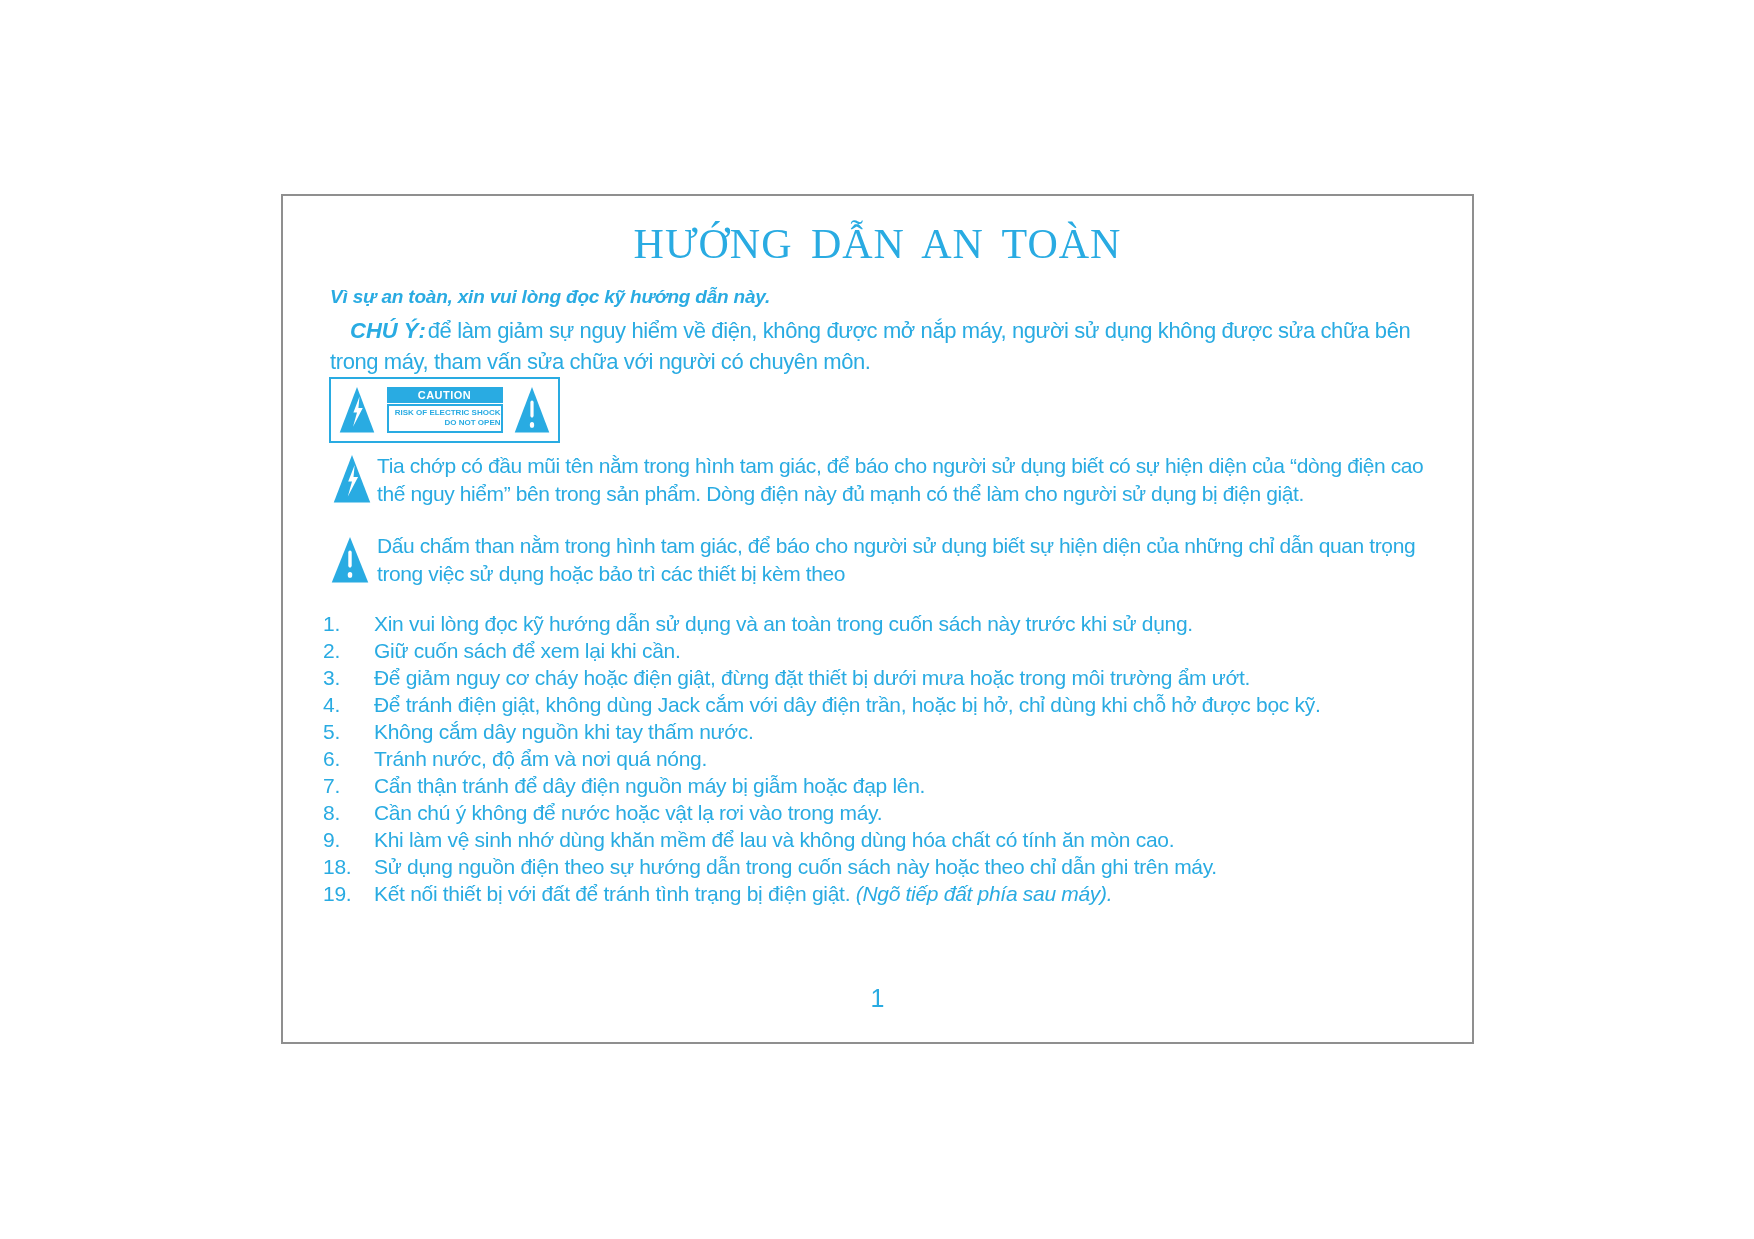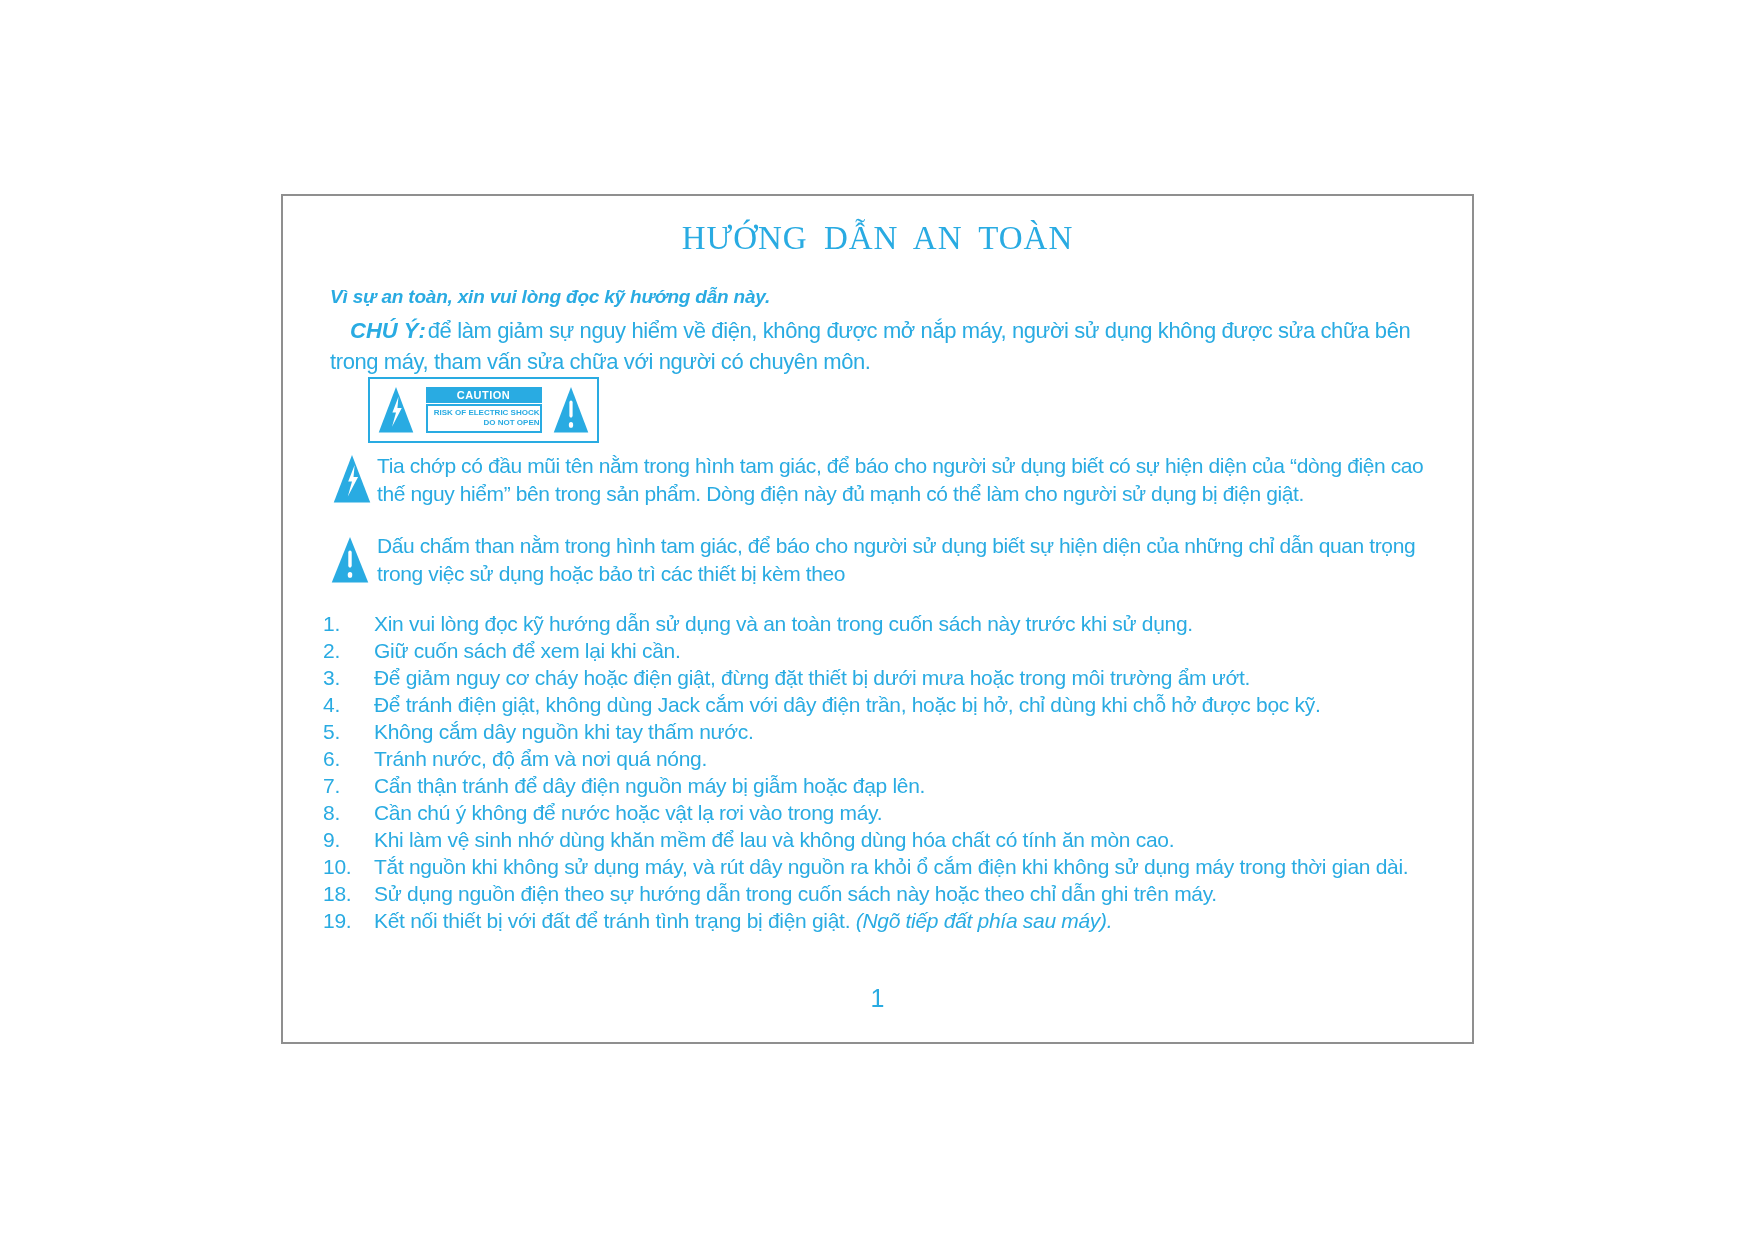--- a/index.html
+++ b/index.html
@@ -9,36 +9,36 @@
     font-family:"Liberation Sans","DejaVu Sans",sans-serif; color:var(--accent);
   }
   .frame {
     position:absolute; left:281px; top:194px; width:1193px; height:850px;
     border:2px solid var(--frame); box-sizing:border-box; background:#fff;
   }
   .abs { position:absolute; }
   .title {
     left:0; top:24px; width:100%; text-align:center;
     font-family:"Liberation Serif","DejaVu Serif",serif;
-    font-size:33px; letter-spacing:1px; word-spacing:7px; white-space:nowrap;
+    font-size:42px; letter-spacing:1px; word-spacing:7px; white-space:nowrap;
   }
   .lead {
     left:47px; top:90px; font-size:19px; font-weight:bold; font-style:italic;
     letter-spacing:-0.2px; white-space:nowrap;
   }
   .note {
     left:47px; top:119px; width:1124px; font-size:22px; line-height:31px;
     letter-spacing:-0.4px;
   }
   .note .lbl { font-weight:bold; font-style:italic; letter-spacing:0; padding-right:2px;margin-left:20px; }
   
   .caution {
     left:46px; top:181px; width:231px; height:66px; border:2px solid var(--accent);
     box-sizing:border-box; display:flex; align-items:center; justify-content:space-between;
-    padding:4px 8px; background:#fff;margin-left:39px;
+    padding:4px 8px; background:#fff;
   }
   .tri { color:var(--accent); display:block; }
   .caution .tri { width:36px; height:48px; flex:0 0 auto; }
   .caution-center { width:116px; flex:0 0 auto; }
   .caution-header {
     background:var(--accent); color:#fff; font-weight:bold; font-size:11px;
     text-align:center; line-height:16px; height:16px; letter-spacing:0.5px;
   }
   .caution-inner {
     border:2px solid var(--accent); margin-top:1px; padding:2px 0 3px;
@@ -133,24 +133,20 @@
     </div>
     <div class="li">
       <span class="num">8.</span>
       <span class="txt">Cần chú ý không để nước hoặc vật lạ rơi vào trong máy.</span>
     </div>
     <div class="li">
       <span class="num">9.</span>
       <span class="txt">Khi làm vệ sinh nhớ dùng khăn mềm để lau và không dùng hóa chất có tính ăn mòn cao.</span>
     </div>
     <div class="li">
-      <span class="num">10.</span>
-      <span class="txt">Tắt nguồn khi không sử dụng máy, và rút dây nguồn ra khỏi ổ cắm điện khi không sử dụng máy trong thời gian dài.</span>
-    </div>
-    <div class="li">
       <span class="num">18.</span>
       <span class="txt">Sử dụng nguồn điện theo sự hướng dẫn trong cuốn sách này hoặc theo chỉ dẫn ghi trên máy.</span>
     </div>
     <div class="li">
       <span class="num">19.</span>
       <span class="txt"><span>Kết nối thiết bị với đất để tránh tình trạng bị điện giật. </span><span class="it">(Ngõ tiếp đất phía sau máy).</span></span>
     </div>
   </div>
 
   <div class="abs pagenum">1</div>

